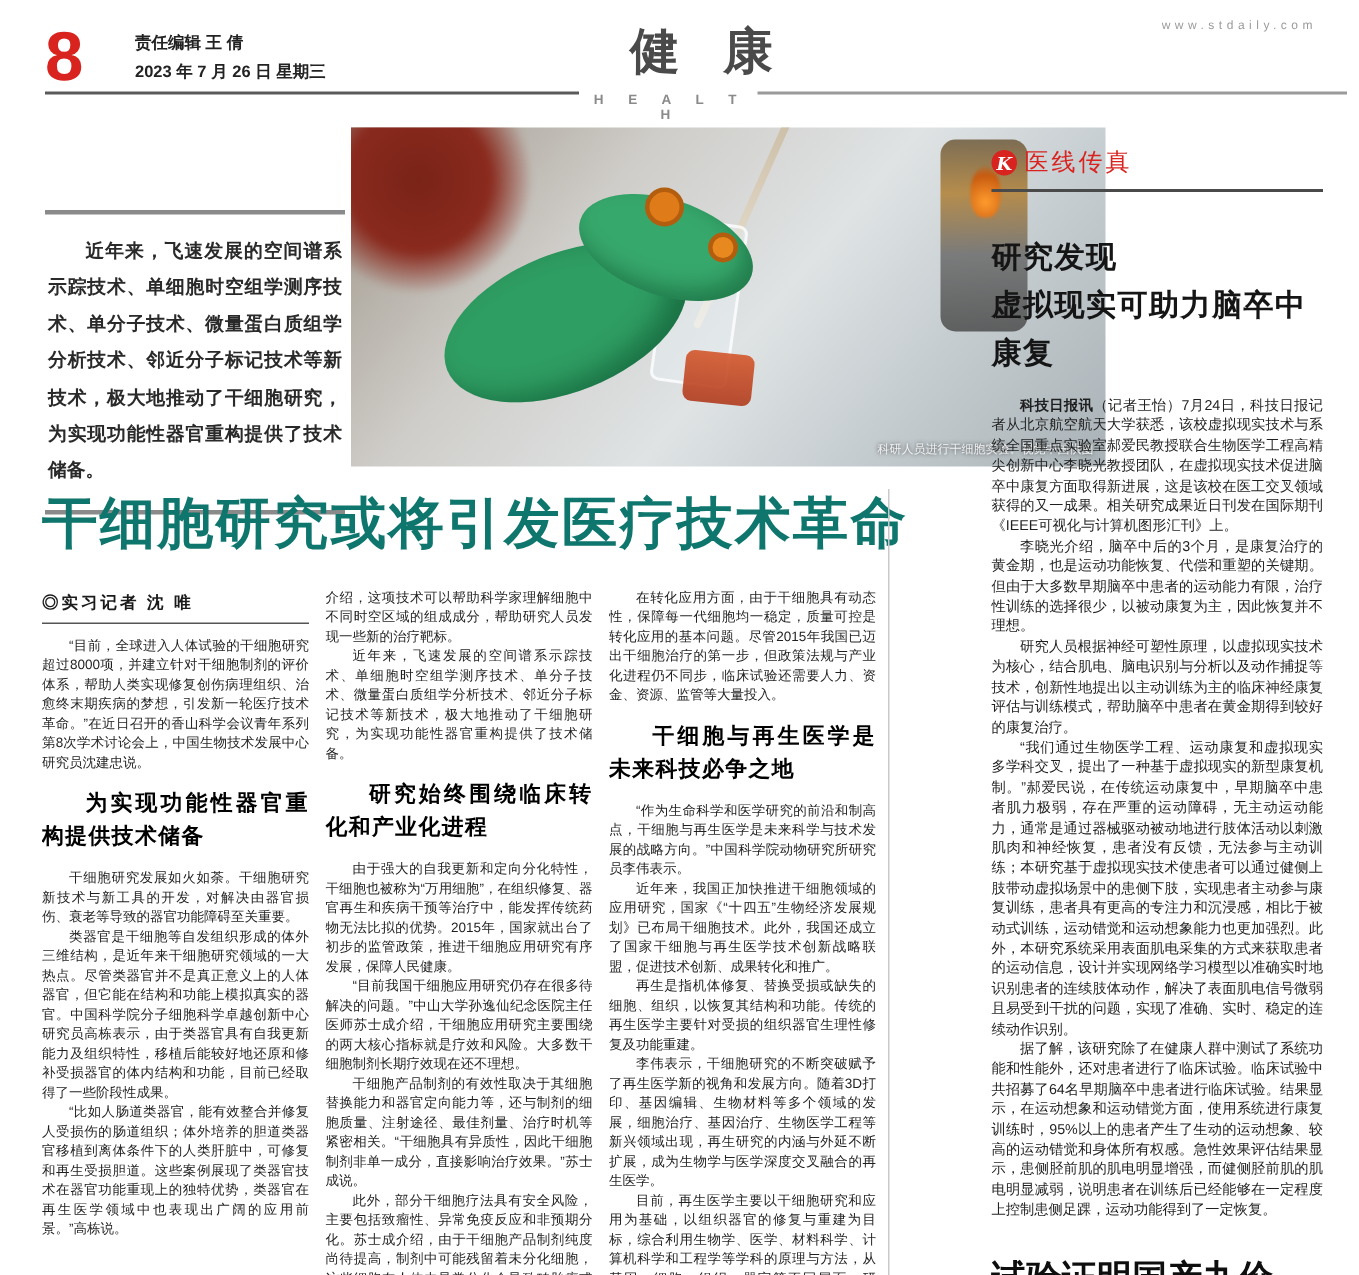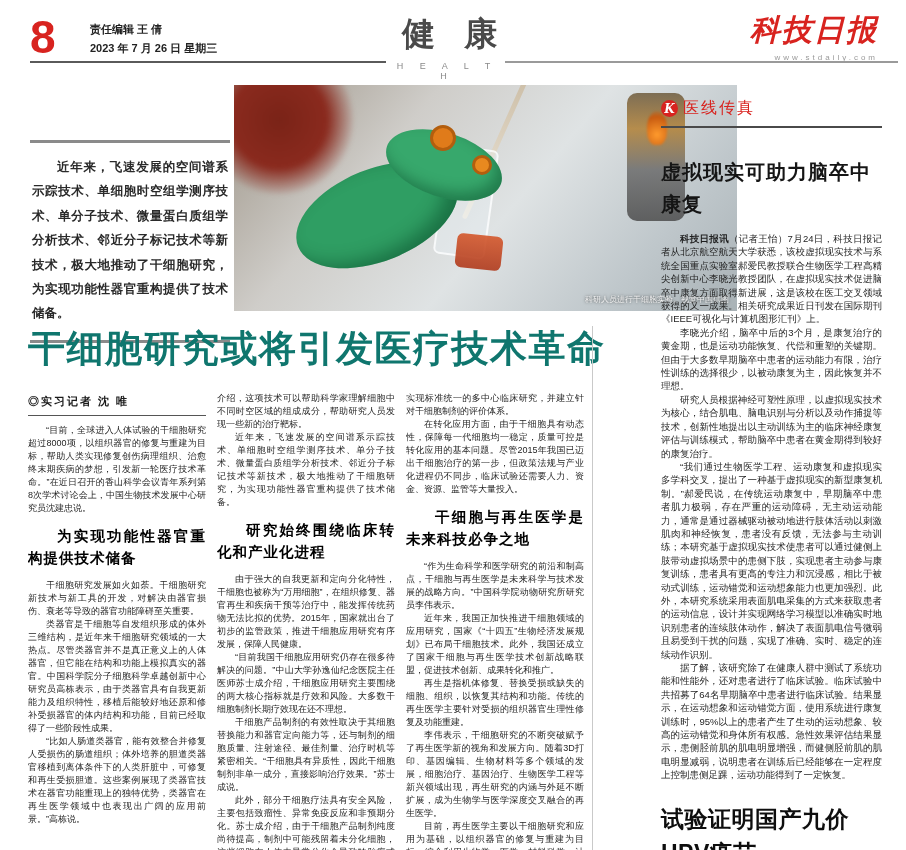--- a/index.html
+++ b/index.html
@@ -4,22 +4,22 @@
 <style>
   * { margin:0; padding:0; box-sizing:border-box; }
   html,body { background:#e8e8e8; }
   body { font-family:"Liberation Sans", sans-serif; }
   #page { position:relative; width:906px; height:850px; background:#ffffff; overflow:hidden; margin:0 auto; }
 
   
   .page-num { position:absolute; left:30px; top:14px; font-size:46px; font-weight:bold; color:#d8231f; line-height:1; }
   .header-meta { position:absolute; left:90px; top:20px; font-size:11px; font-weight:bold; color:#222; line-height:1.7; }
   .section-logo { position:absolute; left:392px; top:12px; width:110px; text-align:center; }
-  .section-logo .cn { font-size:33px; font-weight:bold; color:#4a4a4a; letter-spacing:10px; margin-left:10px; white-space:nowrap; }
-  .section-logo .en { font-size:9px; letter-spacing:7px; color:#8a8a8a; font-weight:normal; margin-top:4px; margin-left:0; }
+  .section-logo .cn { font-size:33px; font-weight:bold; color:#4a4a4a; letter-spacing:10px; margin-left:28px; white-space:nowrap; }
+  .section-logo .en { font-size:9px; letter-spacing:7px; color:#8a8a8a; font-weight:bold; margin-top:4px; margin-left:0; }
   .masthead { position:absolute; right:28px; top:10px; text-align:right; }
   .masthead .brand { font-family:"DejaVu Serif", serif; font-style:italic; font-weight:bold; font-size:30px; color:#d8231f; letter-spacing:2px; }
   .masthead .url { font-size:8px; color:#9a9a9a; letter-spacing:3px; margin-top:2px;text-align:right; }
   .rule-left  { position:absolute; left:30px;  top:61px; width:356px; height:2px; background:#5a5a5a; }
   .rule-right { position:absolute; left:505px; top:61px; width:393px; height:2px; background:#9a9a9a; }
 
   
   .intro-box { position:absolute; left:30px; top:140px; width:200px; }
   .intro-box .bar { height:3px; background:#8a8a8a; }
   .intro-box .txt { padding:12px 2px 14px 2px; font-size:12.5px; font-weight:bold; color:#2a2a2a; line-height:1.95; text-indent:2em; text-align:justify; }
@@ -81,21 +81,20 @@
   <div class="page-num">8</div>
   <div class="header-meta">
     <div>责任编辑  王 倩</div>
     <div>2023 年 7 月 26 日  星期三</div>
   </div>
   <div class="section-logo">
     <div class="cn">健 康</div>
     <div class="en">H E A L T H</div>
   </div>
   <div class="masthead">
-    <div class="brand">科技日报</div>
     <div class="url">www.stdaily.com</div>
   </div>
   <div class="rule-left"></div>
   <div class="rule-right"></div>
 
   <div class="intro-box">
     <div class="bar"></div>
     <div class="txt">近年来，飞速发展的空间谱系示踪技术、单细胞时空组学测序技术、单分子技术、微量蛋白质组学分析技术、邻近分子标记技术等新技术，极大地推动了干细胞研究，为实现功能性器官重构提供了技术储备。</div>
     <div class="bar"></div>
   </div>
@@ -113,39 +112,38 @@
     <div class="ph-cap2"></div>
     <div class="ph-caption">科研人员进行干细胞实验。视觉中国供图</div>
   </div>
 
   <div class="headline">干细胞研究或将引发医疗技术革命</div>
 
   <div class="columns">
     <div class="col">
       <div class="byline">◎实习记者 沈 唯</div>
       <div class="byline-rule"></div>
-      <p>“目前，全球进入人体试验的干细胞研究超过8000项，以组织器官的修复与重建为目标，帮助人类实现修复创伤病理组织、治愈终末期疾病的梦想，引发新一轮医疗技术革命。”在近日召开的香山科学会议青年系列第8次学术讨论会上，中国生物技术发展中心研究员沈建忠说。</p>
+      <p>“目前，全球进入人体试验的干细胞研究超过8000项，并建立针对干细胞制剂的评价体系，帮助人类实现修复创伤病理组织、治愈终末期疾病的梦想，引发新一轮医疗技术革命。”在近日召开的香山科学会议青年系列第8次学术讨论会上，中国生物技术发展中心研究员沈建忠说。</p>
       <div class="subhead">为实现功能性器官重构提供技术储备</div>
       <p>干细胞研究发展如火如荼。干细胞研究新技术与新工具的开发，对解决由器官损伤、衰老等导致的器官功能障碍至关重要。</p>
       <p>类器官是干细胞等自发组织形成的体外三维结构，是近年来干细胞研究领域的一大热点。尽管类器官并不是真正意义上的人体器官，但它能在结构和功能上模拟真实的器官。中国科学院分子细胞科学卓越创新中心研究员高栋表示，由于类器官具有自我更新能力及组织特性，移植后能较好地还原和修补受损器官的体内结构和功能，目前已经取得了一些阶段性成果。</p>
       <p>“比如人肠道类器官，能有效整合并修复人受损伤的肠道组织；体外培养的胆道类器官移植到离体条件下的人类肝脏中，可修复和再生受损胆道。这些案例展现了类器官技术在器官功能重现上的独特优势，类器官在再生医学领域中也表现出广阔的应用前景。”高栋说。</p>
 
     </div>
     <div class="col">
       <p style="text-indent:0">介绍，这项技术可以帮助科学家理解细胞中不同时空区域的组成成分，帮助研究人员发现一些新的治疗靶标。</p>
       <p>近年来，飞速发展的空间谱系示踪技术、单细胞时空组学测序技术、单分子技术、微量蛋白质组学分析技术、邻近分子标记技术等新技术，极大地推动了干细胞研究，为实现功能性器官重构提供了技术储备。</p>
       <div class="subhead">研究始终围绕临床转化和产业化进程</div>
       <p>由于强大的自我更新和定向分化特性，干细胞也被称为“万用细胞”，在组织修复、器官再生和疾病干预等治疗中，能发挥传统药物无法比拟的优势。2015年，国家就出台了初步的监管政策，推进干细胞应用研究有序发展，保障人民健康。</p>
       <p>“目前我国干细胞应用研究仍存在很多待解决的问题。”中山大学孙逸仙纪念医院主任医师苏士成介绍，干细胞应用研究主要围绕的两大核心指标就是疗效和风险。大多数干细胞制剂长期疗效现在还不理想。</p>
       <p>干细胞产品制剂的有效性取决于其细胞替换能力和器官定向能力等，还与制剂的细胞质量、注射途径、最佳剂量、治疗时机等紧密相关。“干细胞具有异质性，因此干细胞制剂非单一成分，直接影响治疗效果。”苏士成说。</p>
       <p>此外，部分干细胞疗法具有安全风险，主要包括致瘤性、异常免疫反应和非预期分化。苏士成介绍，由于干细胞产品制剂纯度尚待提高，制剂中可能残留着未分化细胞，这些细胞在人体内异常分化会导致畸胎瘤或其他肿瘤。</p>
 
     </div>
     <div class="col">
-      <p style="text-indent:0">实现标准统一的多中心临床研究，并建立针对干细胞制剂的评价体系。</p>
       <p>在转化应用方面，由于干细胞具有动态性，保障每一代细胞均一稳定，质量可控是转化应用的基本问题。尽管2015年我国已迈出干细胞治疗的第一步，但政策法规与产业化进程仍不同步，临床试验还需要人力、资金、资源、监管等大量投入。</p>
       <div class="subhead">干细胞与再生医学是未来科技必争之地</div>
       <p>“作为生命科学和医学研究的前沿和制高点，干细胞与再生医学是未来科学与技术发展的战略方向。”中国科学院动物研究所研究员李伟表示。</p>
       <p>近年来，我国正加快推进干细胞领域的应用研究，国家《“十四五”生物经济发展规划》已布局干细胞技术。此外，我国还成立了国家干细胞与再生医学技术创新战略联盟，促进技术创新、成果转化和推广。</p>
       <p>再生是指机体修复、替换受损或缺失的细胞、组织，以恢复其结构和功能。传统的再生医学主要针对受损的组织器官生理性修复及功能重建。</p>
       <p>李伟表示，干细胞研究的不断突破赋予了再生医学新的视角和发展方向。随着3D打印、基因编辑、生物材料等多个领域的发展，细胞治疗、基因治疗、生物医学工程等新兴领域出现，再生研究的内涵与外延不断扩展，成为生物学与医学深度交叉融合的再生医学。</p>
       <p>目前，再生医学主要以干细胞研究和应用为基础，以组织器官的修复与重建为目标，综合利用生物学、医学、材料科学、计算机科学和工程学等学科的原理与方法，从基因、细胞、组织、器官等不同层面，研究、开发相关的修复改造技术和医学手段。</p>
 
     </div>
   </div>
@@ -153,20 +151,21 @@
   <div class="vrule"></div>
 
   <div class="sidebar">
     <div class="badge-row">
       <div class="badge-icon">K</div>
       <div class="badge-label">医线传真</div>
     </div>
     <div class="badge-rule"></div>
 
     <div class="sb-title1">
+      <div>研究发现</div>
       <div>虚拟现实可助力脑卒中康复</div>
     </div>
     <div class="sb-body">
       <p><b>科技日报讯</b><span>（记者王怡）7月24日，科技日报记者从北京航空航天大学获悉，该校虚拟现实技术与系统全国重点实验室郝爱民教授联合生物医学工程高精尖创新中心李晓光教授团队，在虚拟现实技术促进脑卒中康复方面取得新进展，这是该校在医工交叉领域获得的又一成果。相关研究成果近日刊发在国际期刊《IEEE可视化与计算机图形汇刊》上。</span></p>
       <p>李晓光介绍，脑卒中后的3个月，是康复治疗的黄金期，也是运动功能恢复、代偿和重塑的关键期。但由于大多数早期脑卒中患者的运动能力有限，治疗性训练的选择很少，以被动康复为主，因此恢复并不理想。</p>
       <p>研究人员根据神经可塑性原理，以虚拟现实技术为核心，结合肌电、脑电识别与分析以及动作捕捉等技术，创新性地提出以主动训练为主的临床神经康复评估与训练模式，帮助脑卒中患者在黄金期得到较好的康复治疗。</p>
       <p>“我们通过生物医学工程、运动康复和虚拟现实多学科交叉，提出了一种基于虚拟现实的新型康复机制。”郝爱民说，在传统运动康复中，早期脑卒中患者肌力极弱，存在严重的运动障碍，无主动运动能力，通常是通过器械驱动被动地进行肢体活动以刺激肌肉和神经恢复，患者没有反馈，无法参与主动训练；本研究基于虚拟现实技术使患者可以通过健侧上肢带动虚拟场景中的患侧下肢，实现患者主动参与康复训练，患者具有更高的专注力和沉浸感，相比于被动式训练，运动错觉和运动想象能力也更加强烈。此外，本研究系统采用表面肌电采集的方式来获取患者的运动信息，设计并实现网络学习模型以准确实时地识别患者的连续肢体动作，解决了表面肌电信号微弱且易受到干扰的问题，实现了准确、实时、稳定的连续动作识别。</p>
       <p>据了解，该研究除了在健康人群中测试了系统功能和性能外，还对患者进行了临床试验。临床试验中共招募了64名早期脑卒中患者进行临床试验。结果显示，在运动想象和运动错觉方面，使用系统进行康复训练时，95%以上的患者产生了生动的运动想象、较高的运动错觉和身体所有权感。急性效果评估结果显示，患侧胫前肌的肌电明显增强，而健侧胫前肌的肌电明显减弱，说明患者在训练后已经能够在一定程度上控制患侧足踝，运动功能得到了一定恢复。</p>
     </div>
 

